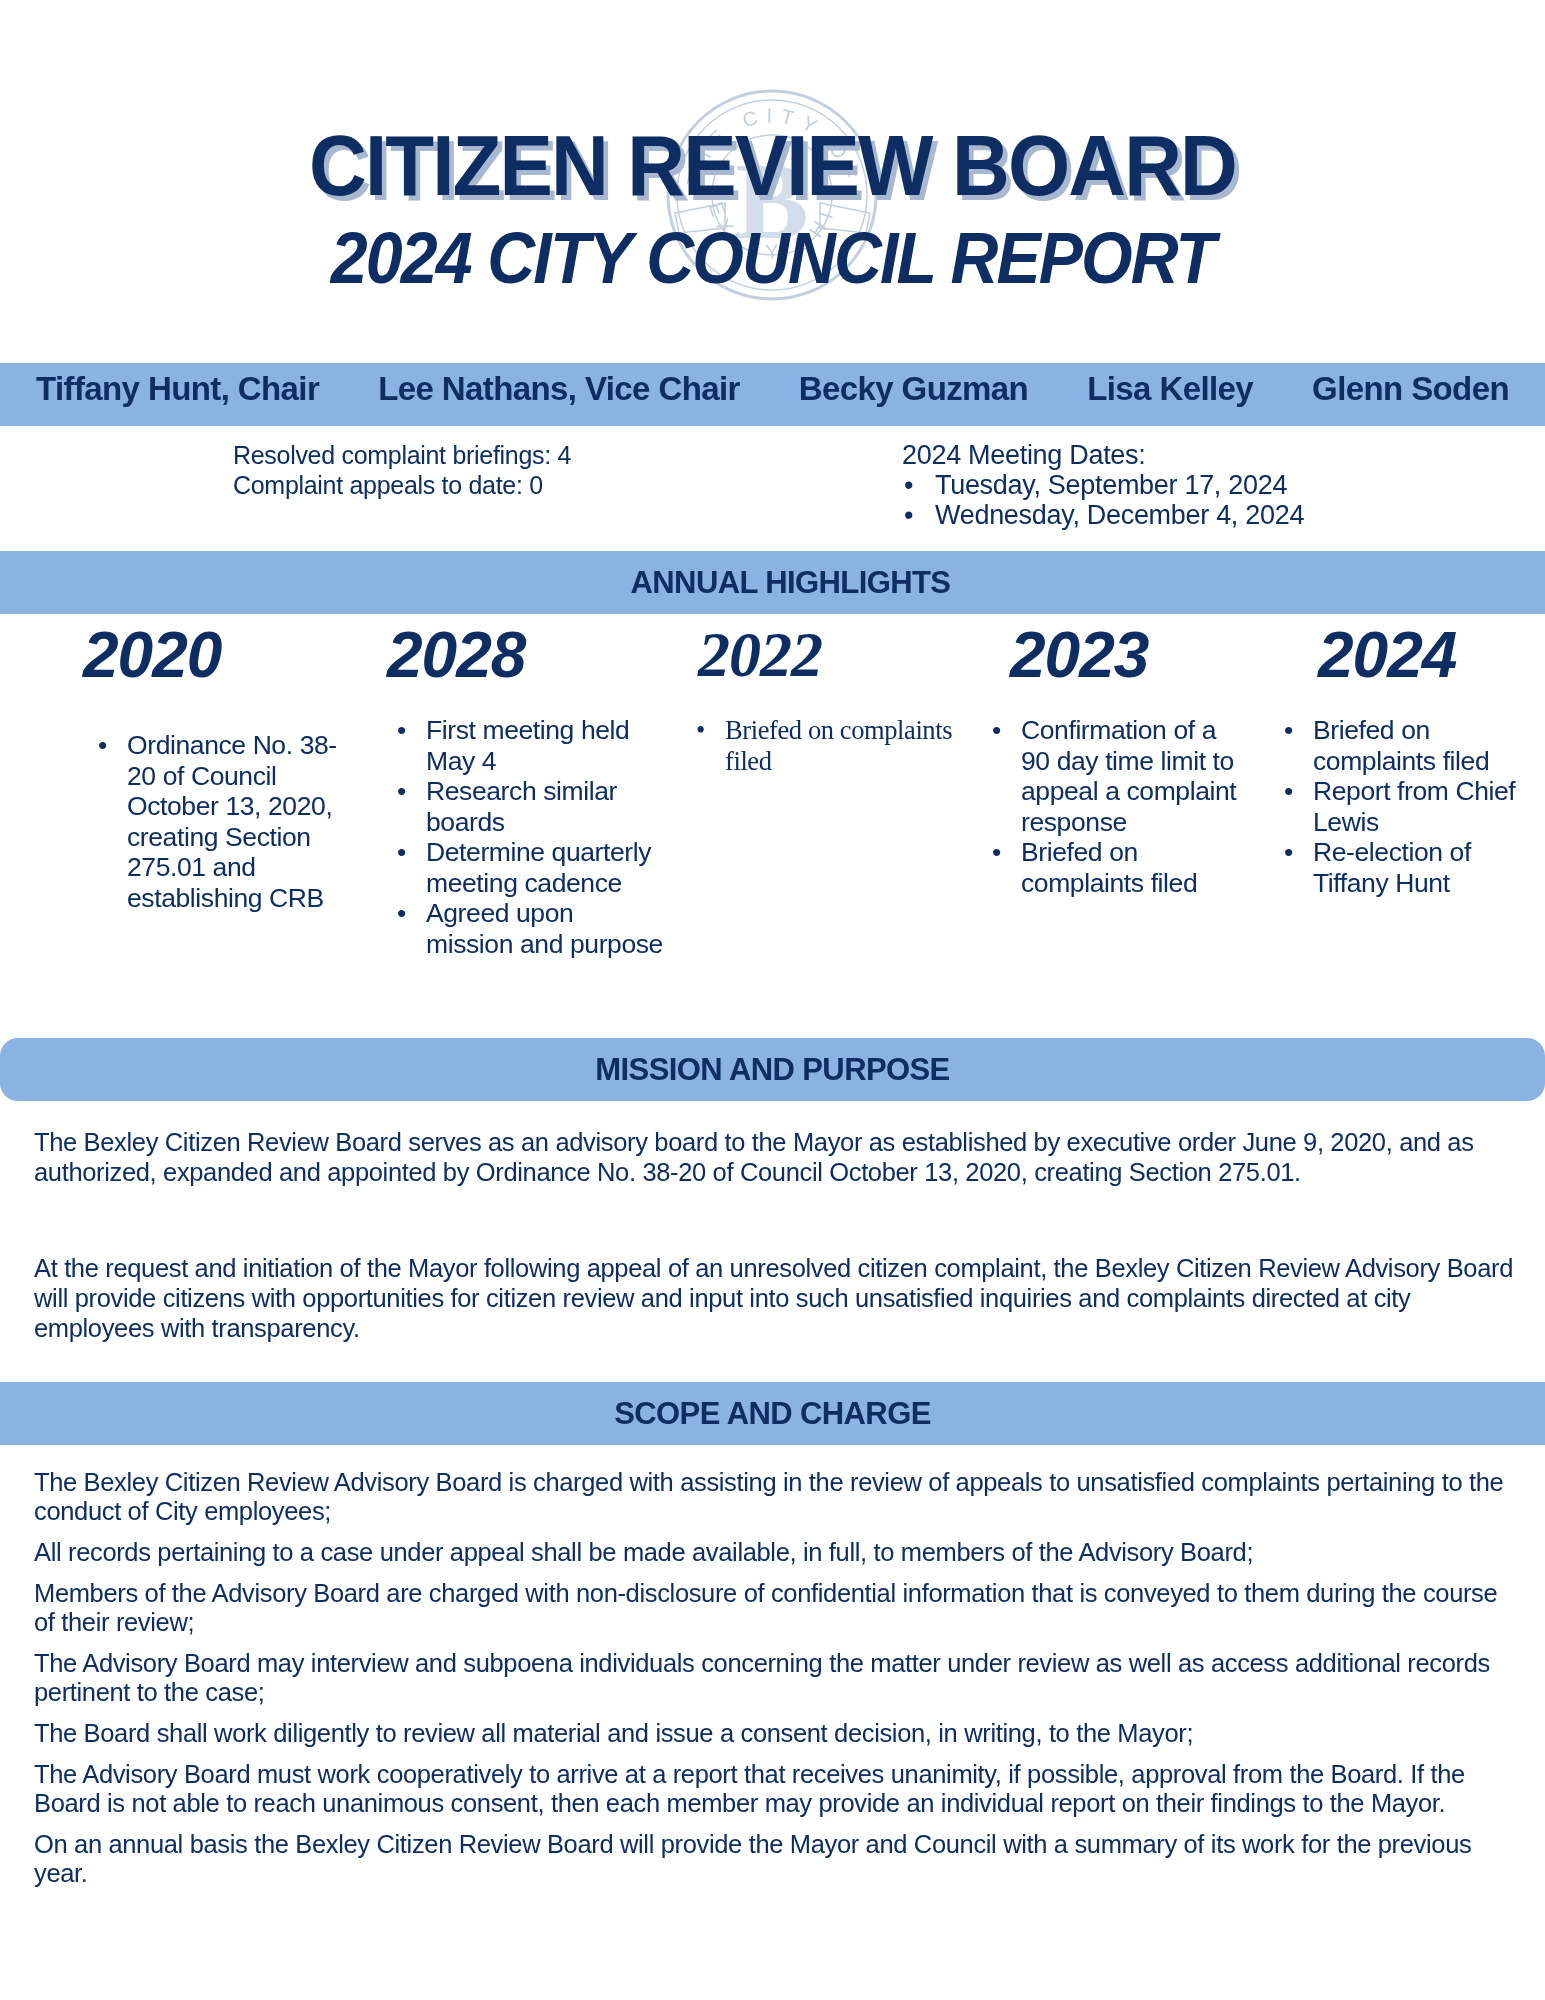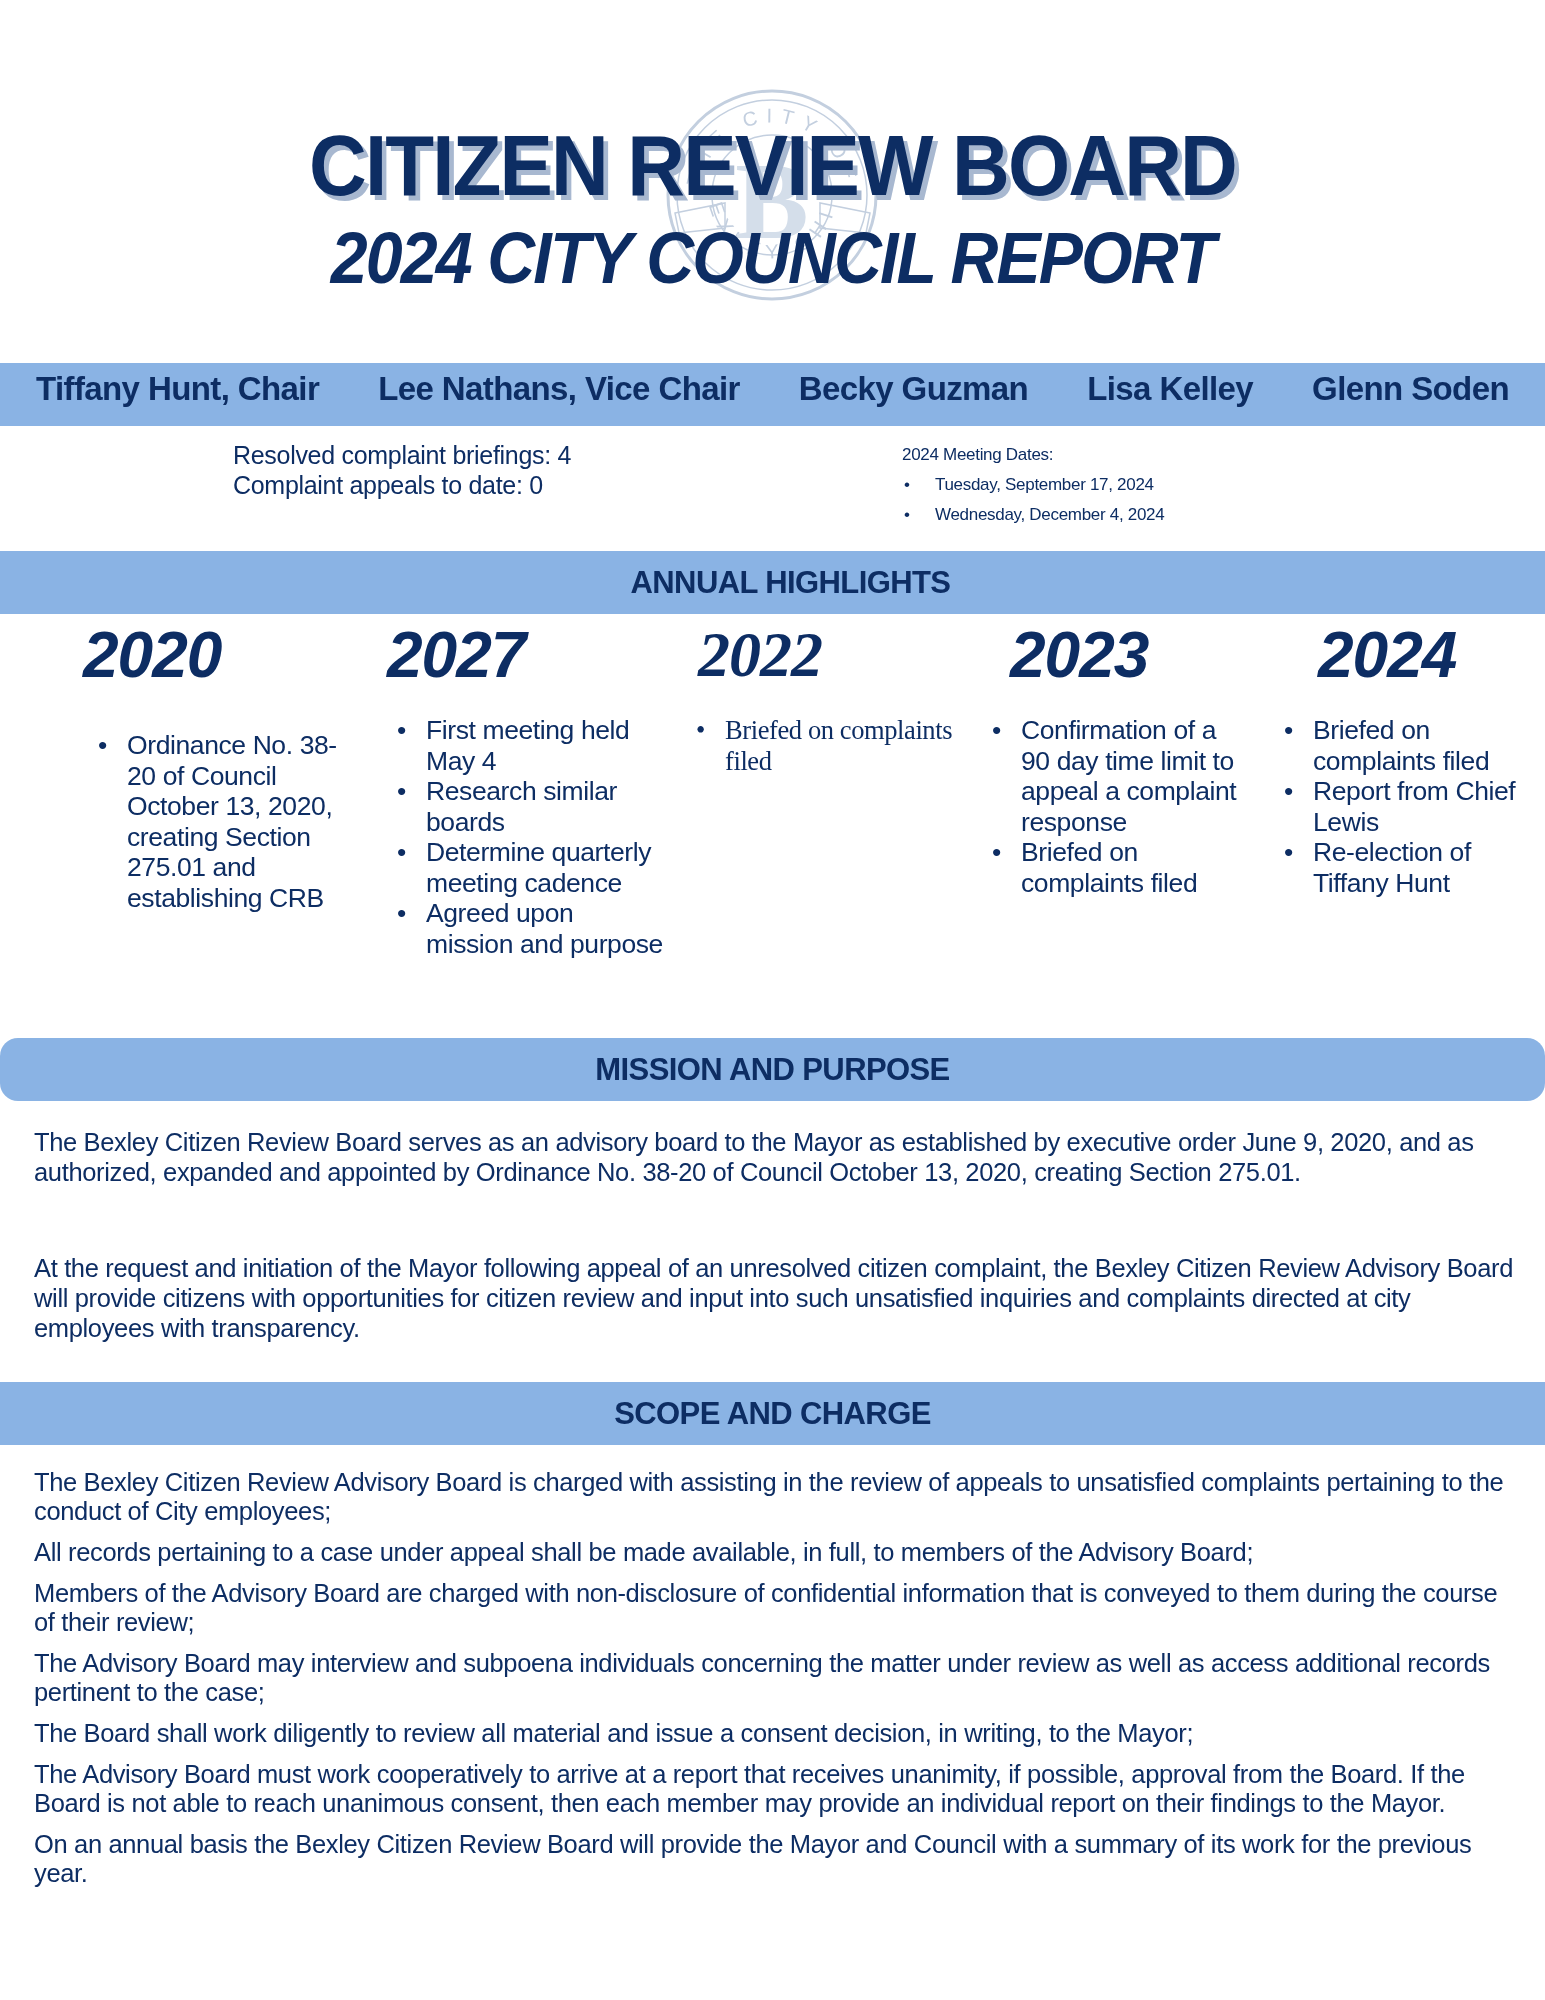--- a/index.html
+++ b/index.html
@@ -19,21 +19,21 @@
     font-family: "Liberation Sans", sans-serif; font-weight: 700; font-style: italic;
     font-size: 72px; letter-spacing: -2px; transform: scaleX(0.92);
     color: #0d2d63; line-height: 1;
   }
 
   .bar { position: absolute; left: 0; width: 1545px; background: #8ab3e4; }
   .members-bar { top: 363px; height: 63px; display: flex; align-items: center; justify-content: space-between; padding: 0 36px 12px 36px; }
   .member { font-weight: 700; font-size: 33px; letter-spacing: -0.6px; white-space: nowrap; }
 
   .stats { position: absolute; top: 440px; left: 233px; font-size: 25px; line-height: 30px; letter-spacing: -0.3px; }
-  .meetings { position: absolute; top: 440px; left: 902px; font-size: 17px; line-height: 30px; letter-spacing: -0.3px; }
+  .meetings { position: absolute; top: 440px; left: 902px; font-size: 27px; line-height: 30px; letter-spacing: -0.3px; }
   .meetings ul { list-style: none; }
   .meetings li { position: relative; padding-left: 33px; }
   .meetings li::before { content: "\2022"; position: absolute; left: 2px; top: 0; }
 
   .section-bar { height: 63px; display: flex; align-items: center; justify-content: center; }
   .section-title { font-weight: 700; font-size: 31px; letter-spacing: -0.6px; }
   .hl-bar { top: 551px; padding-left: 36px; }
   .mission-bar { top: 1038px; border-radius: 18px; }
   .scope-bar { top: 1382px; }
 
@@ -103,21 +103,21 @@
 </div>
 
 <div class="years">
   <div class="year-col" style="left:83px; width:270px;">
     <div class="year-num">2020</div>
     <ul class="year-list" style="margin-left:15px;margin-top:35px;">
       <li>Ordinance No. 38-20 of Council October 13, 2020, creating Section 275.01 and establishing CRB</li>
     </ul>
   </div>
   <div class="year-col" style="left:387px; width:280px;">
-    <div class="year-num">2027</div>
+    <div class="year-num">2028</div>
     <ul class="year-list" style="margin-left:10px;">
       <li>First meeting held May 4</li>
       <li>Research similar boards</li>
       <li>Determine quarterly meeting cadence</li>
       <li>Agreed upon mission and purpose</li>
     </ul>
   </div>
   <div class="year-col" style="left:698px; width:260px;font-family:Liberation Serif, serif;">
     <div class="year-num">2022</div>
     <ul class="year-list" style="margin-left:-2px;">

